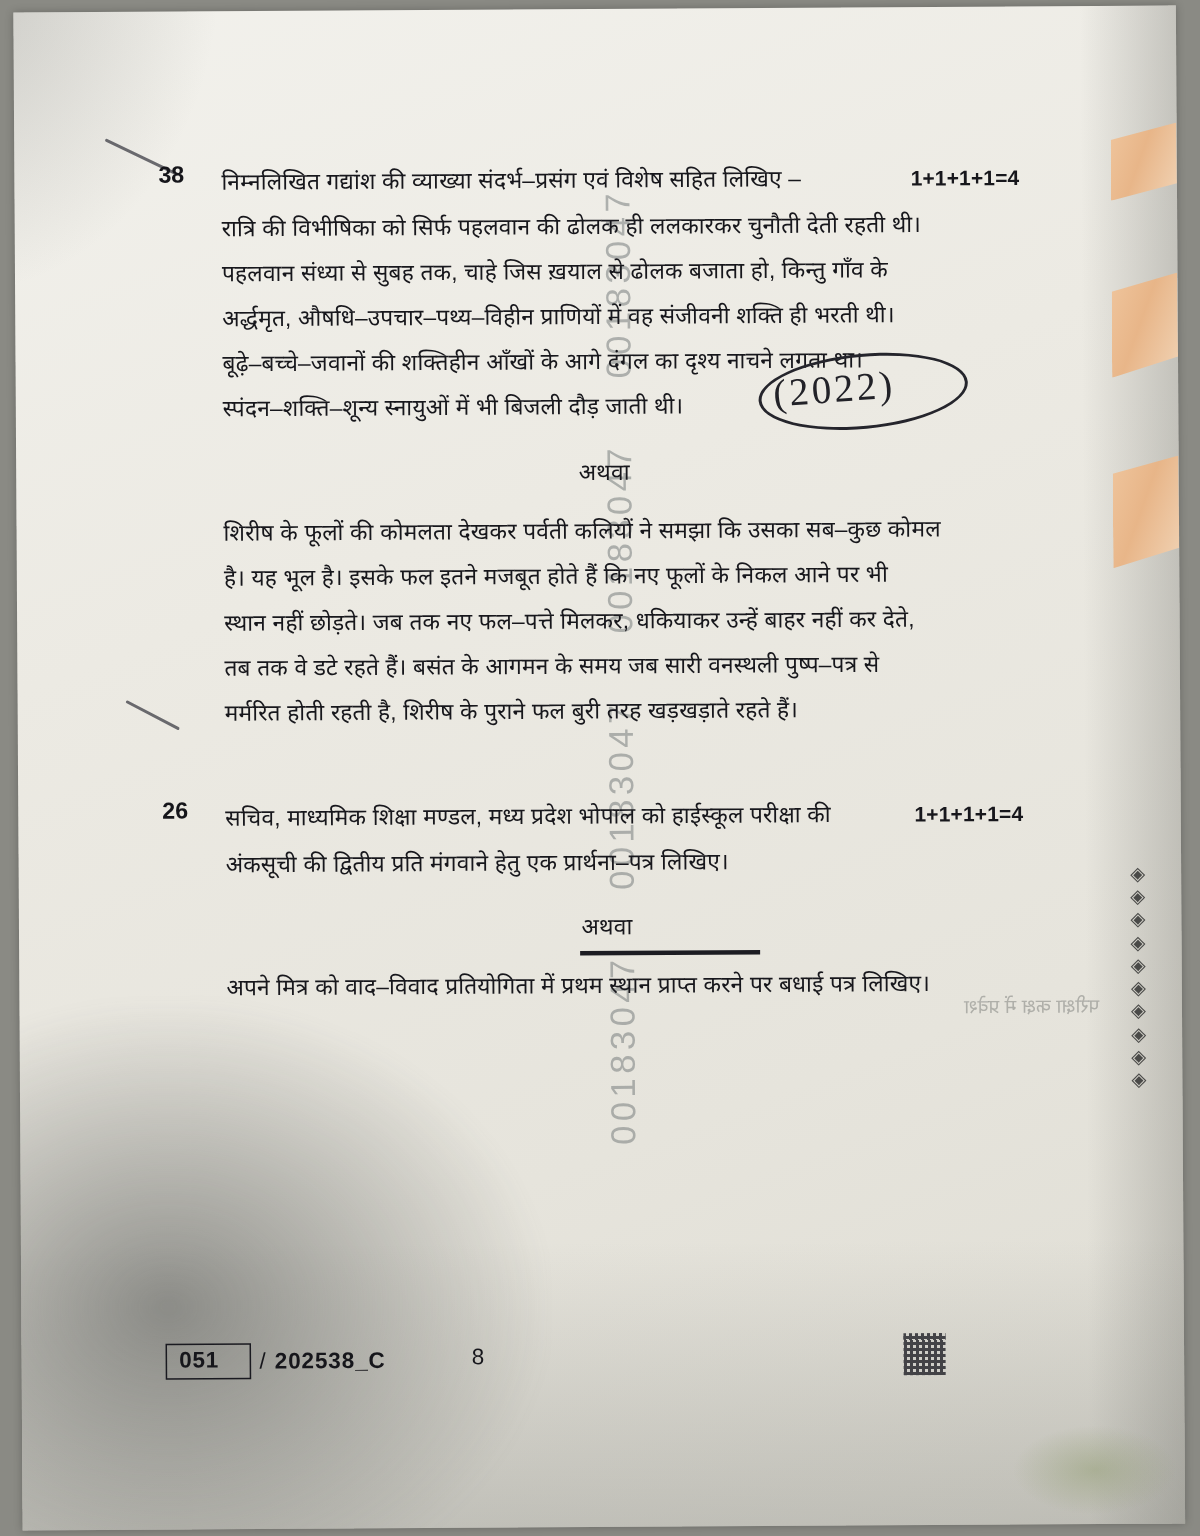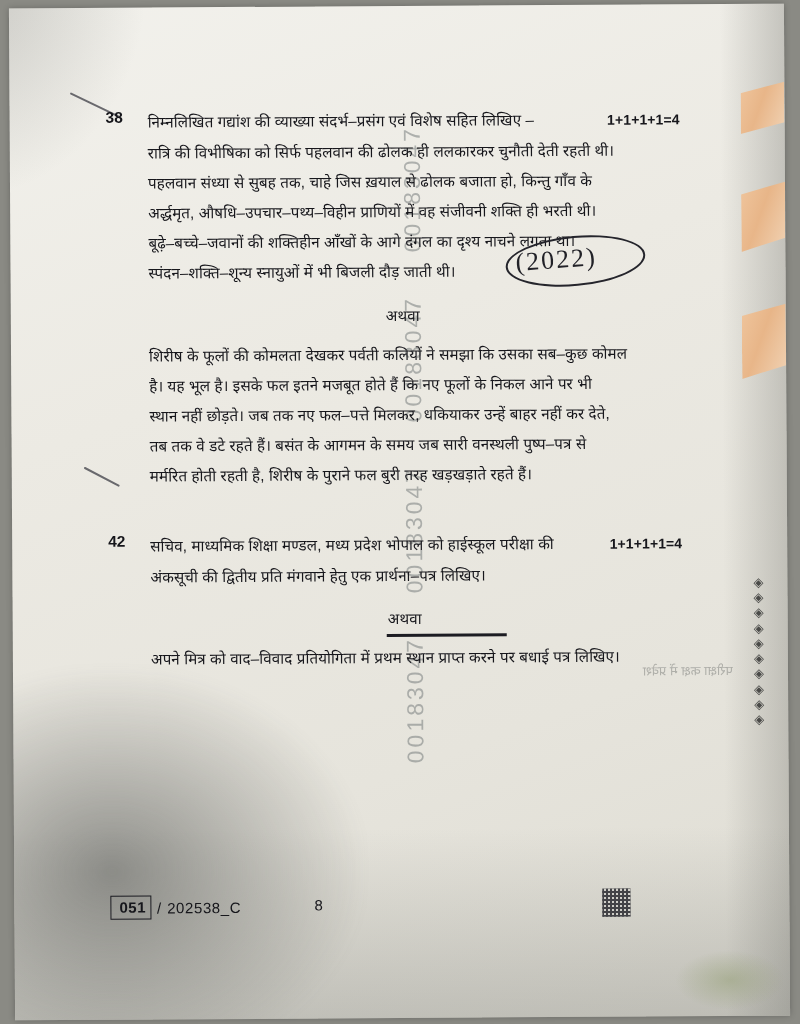--- a/index.html
+++ b/index.html
@@ -234,27 +234,27 @@
     left: 96px;
     top: 888px;
     width: 600px;
     display: flex;
     align-items: center;
     font-size: 15px;
     color: #16161b;
   }
   .code-box {
     border: 1.5px solid #1a1a20;
-    padding: 2px 4px 3px 8px;
+    padding: 2px 20px 3px 8px;
     font-weight: 700;
     font-size: 15px;
     letter-spacing: 0.5px;
   }
   .code-sep { margin: 0 6px; }
-  .code-rest { font-weight: 400; letter-spacing: 0.6px; }
+  .code-rest { font-weight: 700; letter-spacing: 0.6px; }
   .page-no {
     position: absolute;
     left: 300px;
     top: 890px;
     font-size: 15px;
     color: #16161b;
   }
   .qr {
     position: absolute;
     left: 588px;
@@ -328,21 +328,21 @@
             <div>शिरीष के फूलों की कोमलता देखकर पर्वती कलियों ने समझा कि उसका सब–कुछ कोमल</div>
             <div>है। यह भूल है। इसके फल इतने मजबूत होते हैं कि नए फूलों के निकल आने पर भी</div>
             <div>स्थान नहीं छोड़ते। जब तक नए फल–पत्ते मिलकर, धकियाकर उन्हें बाहर नहीं कर देते,</div>
             <div>तब तक वे डटे रहते हैं। बसंत के आगमन के समय जब सारी वनस्थली पुष्प–पत्र से</div>
             <div>मर्मरित होती रहती है, शिरीष के पुराने फल बुरी तरह खड़खड़ाते रहते हैं।</div>
           </div>
         </div>
       </div>
 
       <div class="qrow q23">
-        <div class="qnum">42</div>
+        <div class="qnum">26</div>
         <div class="qbody">
           <div class="firstline">
             <span class="txt">सचिव, माध्यमिक शिक्षा मण्डल, मध्य प्रदेश भोपाल को हाईस्कूल परीक्षा की</span>
             <span class="marks">1+1+1+1=4</span>
           </div>
           <div class="para">
             <div>अंकसूची की द्वितीय प्रति मंगवाने हेतु एक प्रार्थना–पत्र लिखिए।</div>
           </div>
           <div class="athava">अथवा</div>
           <div class="final-line">

